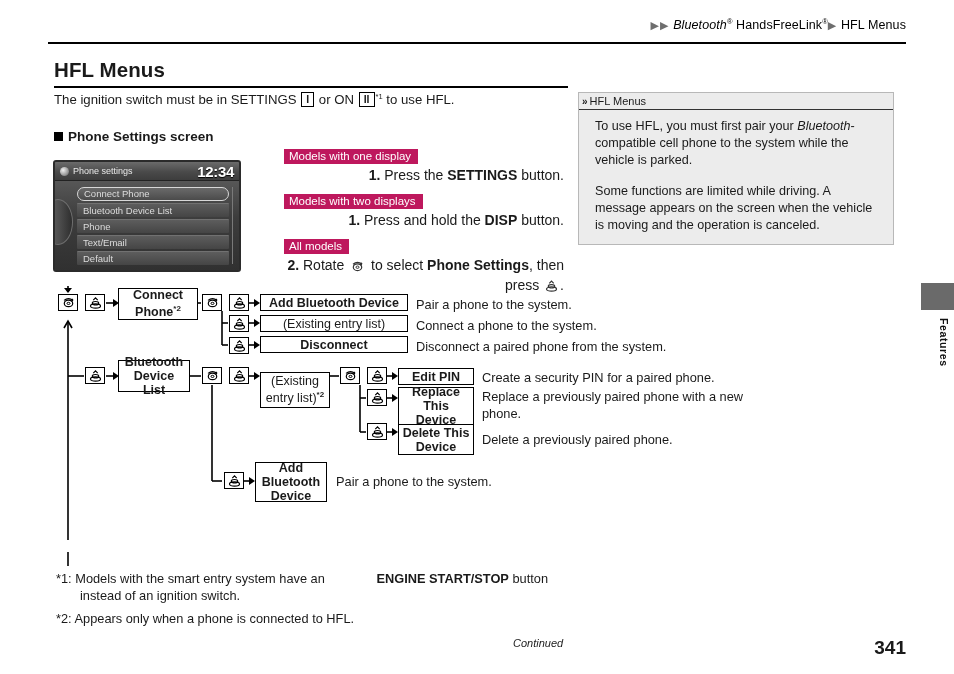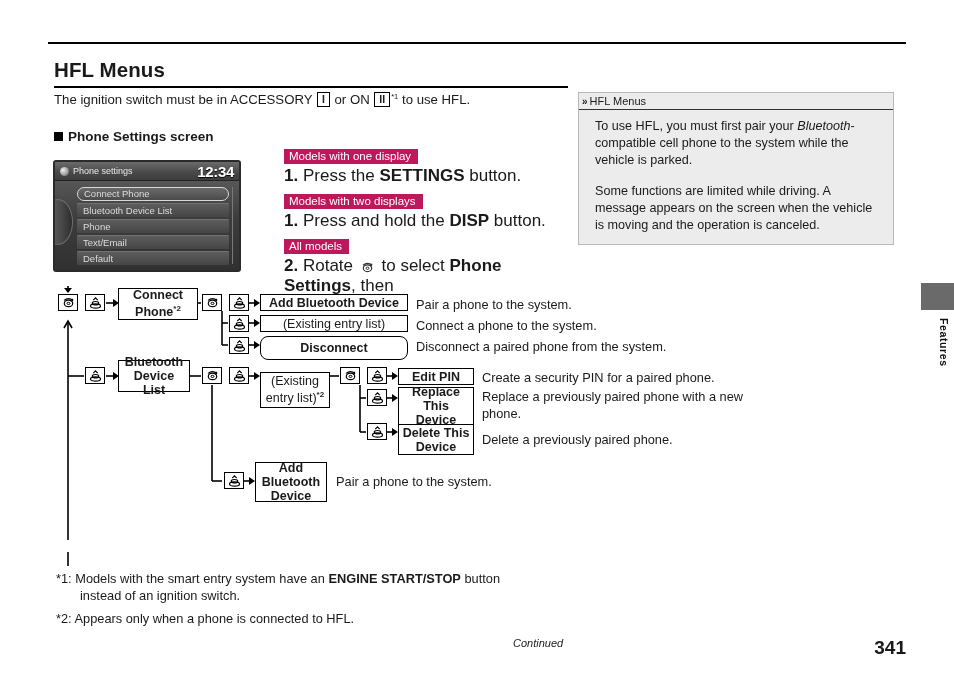--- a/index.html
+++ b/index.html
@@ -110,21 +110,21 @@
   }
 
   
   .steps { position: absolute; left: 284px; top: 146px; width: 280px; }
   .tag {
     display: inline-block; background: #be185d; color: #fff;
     font-size: 11.5px; padding: 1.5px 7px 2px 5px;
     margin-bottom: 3px;
   }
   .step {
-    font-size: 17px; margin: 0 0 7px 0; line-height: 17px;
+    font-size: 14px; margin: 0 0 7px 0; line-height: 17px; text-align: right;
   }
   .step b { font-weight: bold; }
   .step .num { font-weight: bold; }
 
   
   .g-rot, .g-press { display:inline-block; vertical-align:-3px; margin:0 2px; }
 
   
   .note {
     position: absolute; left: 578px; top: 92px;
@@ -172,41 +172,47 @@
   .icn {
     position: absolute; width: 20px; height: 17px;
     border: 1.4px solid #000; background: #fff;
     display: flex; align-items: center; justify-content: center;
   }
 
   
   .fn {
     position: absolute; font-size: 12.8px; line-height: 17px;
   }
-  .fn b { font-weight: bold; }
+  .fn b { font-weight: bold; margin-left: 48px; }
   .continued {
     position: absolute; left: 513px; top: 637px;
     font-size: 11px; font-style: italic; color: #222;
   }
   .pageno {
     position: absolute; right: 48px; top: 637px;
     font-size: 19px; font-weight: bold;
   }
 </style>
 </head>
 <body>
 
 <div class="page">
 
+  <div class="breadcrumb">
+    <span class="tri">▶</span><span class="tri">▶</span>
+    <span class="bt">Bluetooth</span><span class="sup">®</span>
+    <span>HandsFreeLink</span><span class="sup">®</span><span class="tri">▶</span>
+    <span>HFL Menus</span>
+  </div>
   <div class="top-rule"></div>
 
   <div class="title">HFL Menus</div>
   <div class="title-rule"></div>
   <div class="intro">
-    <span>The ignition switch must be in ACCESSORY</span>
+    <span>The ignition switch must be in SETTINGS</span>
     <span class="keybox">I</span>
     <span>or ON</span>
     <span class="keybox">II</span><span class="sup">*1</span>
     <span>to use HFL.</span>
   </div>
 
   <div class="subhead">
     <span class="sq"></span><span>Phone Settings screen</span>
   </div>
 
@@ -449,21 +455,21 @@
   <div class="fbox" style="left:118px; top:288px; width:80px; height:32px;">
     <span><span>Connect Phone</span><span class="s2">*2</span></span>
   </div>
 
   <div class="fbox" style="left:260px; top:294px; width:148px; height:17px;">Add Bluetooth Device</div>
   <div class="fdesc" style="left:416px; top:297px;">Pair a phone to the system.</div>
 
   <div class="fbox plain" style="left:260px; top:315px; width:148px; height:17px;">(Existing entry list)</div>
   <div class="fdesc" style="left:416px; top:318px;">Connect a phone to the system.</div>
 
-  <div class="fbox" style="left:260px; top:336px; width:148px; height:24px;border-radius:8px;">Disconnect</div>
+  <div class="fbox" style="left:260px; top:336px; width:148px; height:17px;">Disconnect</div>
   <div class="fdesc" style="left:416px; top:339px;">Disconnect a paired phone from the system.</div>
 
   <div class="fbox" style="left:118px; top:360px; width:72px; height:32px;">Bluetooth Device List</div>
 
   <div class="fbox plain" style="left:260px; top:372px; width:70px; height:36px;">
     <span><span>(Existing entry list)</span><span class="s2">*2</span></span>
   </div>
 
   <div class="fbox" style="left:398px; top:368px; width:76px; height:17px;">Edit PIN</div>
   <div class="fdesc" style="left:482px; top:370px;">Create a security PIN for a paired phone.</div>

